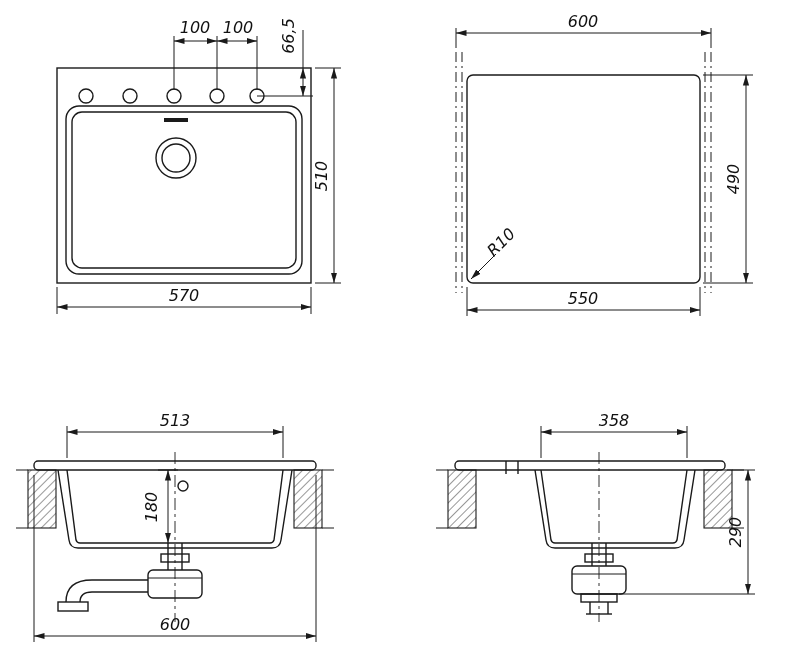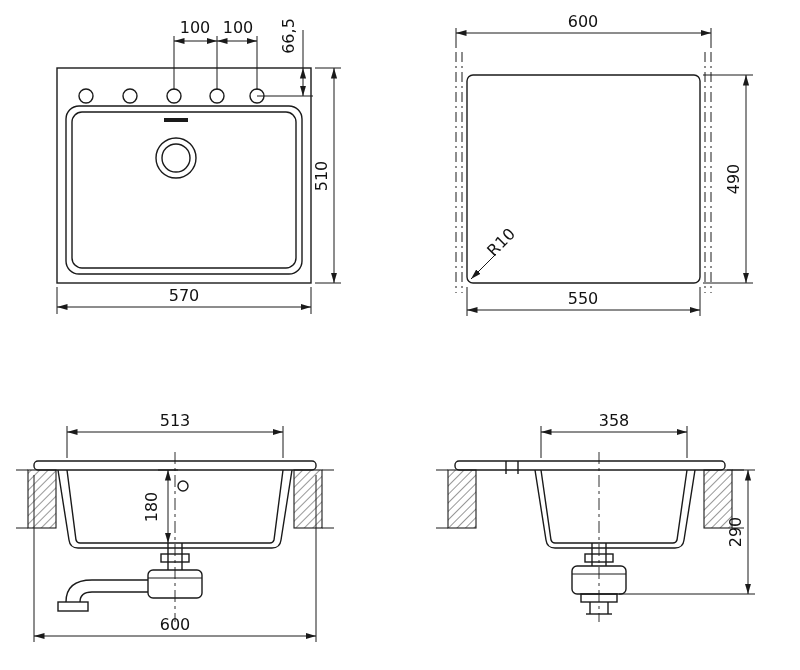--- a/index.html
+++ b/index.html
@@ -1,16 +1,16 @@
 <!DOCTYPE html>
 <html><head>
 <meta charset="utf-8">
 <style>
   html,body{margin:0;padding:0;background:#ffffff;}
-  .sheet{width:800px;height:670px;background:#ffffff;position:relative;overflow:hidden;font-family:"DejaVu Sans",sans-serif;}
+  .sheet{width:800px;height:670px;background:#ffffff;position:relative;overflow:hidden;font-family:"DejaVu Sans",sans-serif;font-style:italic;}
   .obj{fill:none;stroke:#1a1a1a;stroke-width:1.4;}
   .thin{fill:none;stroke:#1a1a1a;stroke-width:1;}
   .dashdot{fill:none;stroke:#1a1a1a;stroke-width:1;stroke-dasharray:10 4 2 4;}
   .cline{fill:none;stroke:#1a1a1a;stroke-width:0.9;stroke-dasharray:12 4 3 4;}
   .thickbar{stroke:#1a1a1a;stroke-width:4;}
   .hrect{fill:url(#hatch);stroke:#1a1a1a;stroke-width:1.1;}
   .dimtext{font-family:"DejaVu Sans",sans-serif;font-size:16px;fill:#111111;text-anchor:middle;}
 </style>
 </head>
 <body>

